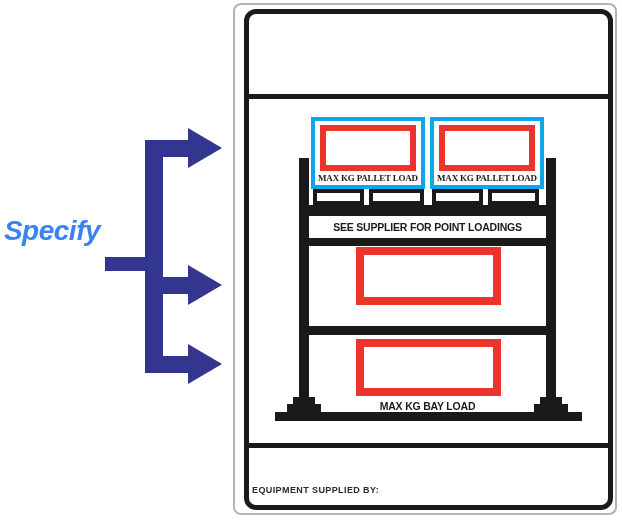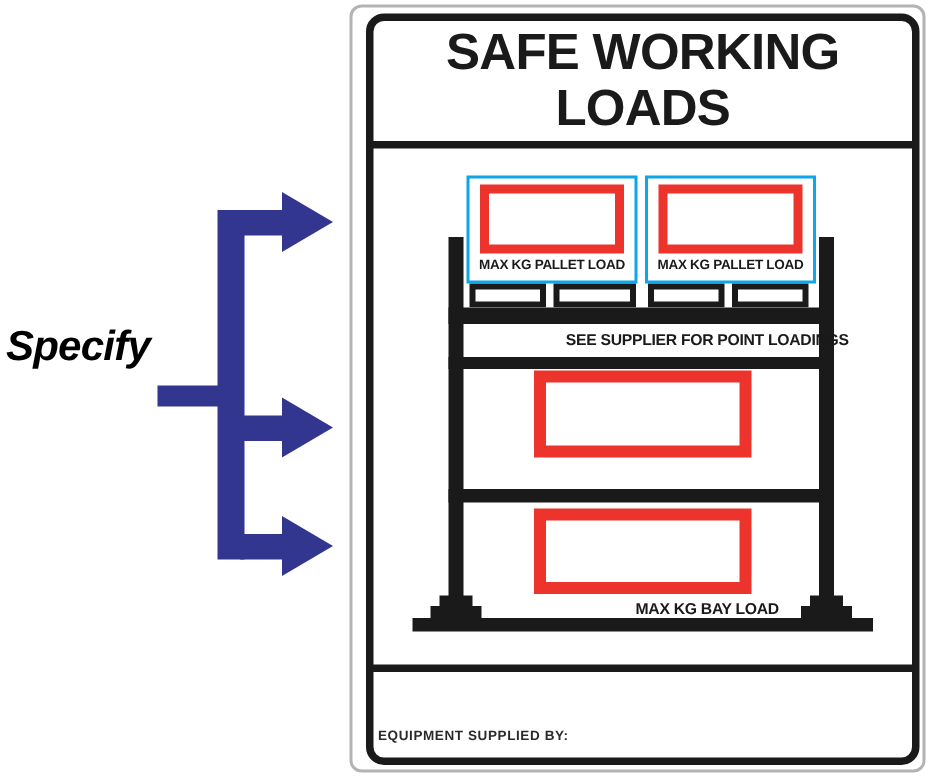--- a/index.html
+++ b/index.html
@@ -5,21 +5,21 @@
   html,body{margin:0;padding:0;background:#ffffff;}
   #canvas{
     position:relative;width:622px;height:520px;background:#ffffff;overflow:hidden;
     font-family:"Liberation Sans", sans-serif;
   }
   
   .blue{background:#32368F;}
   .pointer-part{position:absolute;}
   #specify-label{
     position:absolute;left:0px;top:216px;width:104px;
-    color:#000000;font-size:28px;font-weight:bold;font-style:italic;
+    color:#3b82f6;font-size:28px;font-weight:bold;font-style:italic;
     line-height:30px;text-align:center;letter-spacing:-0.5px;
   }
   #p-stub{left:105px;top:257px;width:42px;height:14px;}
   #p-vbar{left:145px;top:140px;width:18px;height:233px;}
   .p-shaft{width:30px;height:17px;left:160px;}
   #p-shaft-top{top:140px;}
   #p-shaft-mid{top:277px;}
   #p-shaft-bot{top:356px;}
   .p-head{
     position:absolute;left:188px;width:0;height:0;
@@ -49,24 +49,24 @@
   #footer-label{
     position:absolute;left:252px;top:449px;
     font-size:9px;font-weight:bold;color:#2a2a2a;letter-spacing:0.4px;margin-top:36px;
   }
   
   .blk{position:absolute;background:#1a1a1a;}
   .whitebox{position:absolute;background:#fff;border:4px solid #1a1a1a;box-sizing:border-box;}
   .redbox{border:8px solid #ED342C;background:#fff;box-sizing:border-box;position:absolute;}
   .rack-label{
     position:absolute;left:309px;width:237px;text-align:center;
-    font-size:10.5px;font-weight:bold;color:#1a1a1a;letter-spacing:-0.2px;padding-left:44px;
+    font-size:10.5px;font-weight:bold;color:#1a1a1a;letter-spacing:-0.2px;
   }
   .pallet-sign{position:absolute;top:117px;width:114px;height:72px;
-    background:#fff;border:2px solid #0ea5e9;box-sizing:border-box;}
+    background:#fff;border:4px solid #0ea5e9;box-sizing:border-box;font-family:Liberation Serif, serif;}
   #pallet-sign-left{left:311px;}
   #pallet-sign-right{left:430px;}
   .pallet-red{
     width:96px;height:46px;margin:4px auto 0 auto;
     border:6px solid #ED342C;box-sizing:border-box;background:#fff;
   }
   .pallet-label{
     width:100%;text-align:center;font-size:9px;font-weight:bold;
     color:#1a1a1a;margin-top:2px;letter-spacing:-0.2px;
   }
@@ -85,24 +85,20 @@
   <div class="pointer-part blue p-shaft" id="p-shaft-top"></div>
   <div class="pointer-part blue p-shaft" id="p-shaft-mid"></div>
   <div class="pointer-part blue p-shaft" id="p-shaft-bot"></div>
   <div class="p-head" id="p-head-top"></div>
   <div class="p-head" id="p-head-mid"></div>
   <div class="p-head" id="p-head-bot"></div>
 
   <div id="sign-outer"></div>
   <div id="sign-inner"></div>
 
-  <div id="sign-title">
-    <div>SAFE WORKING</div>
-    <div>LOADS</div>
-  </div>
   <div class="hdiv" id="divider-title"></div>
   <div class="hdiv" id="divider-footer"></div>
   <div id="footer-label">EQUIPMENT SUPPLIED BY:</div>
 
   <div class="blk" style="left:299px;top:158px;width:10px;height:246px;"></div>
   <div class="blk" style="left:546px;top:158px;width:10px;height:246px;"></div>
   <div class="blk" style="left:293px;top:397px;width:22px;height:8px;"></div>
   <div class="blk" style="left:287px;top:404px;width:34px;height:9px;"></div>
   <div class="blk" style="left:540px;top:397px;width:22px;height:8px;"></div>
   <div class="blk" style="left:534px;top:404px;width:34px;height:9px;"></div>

